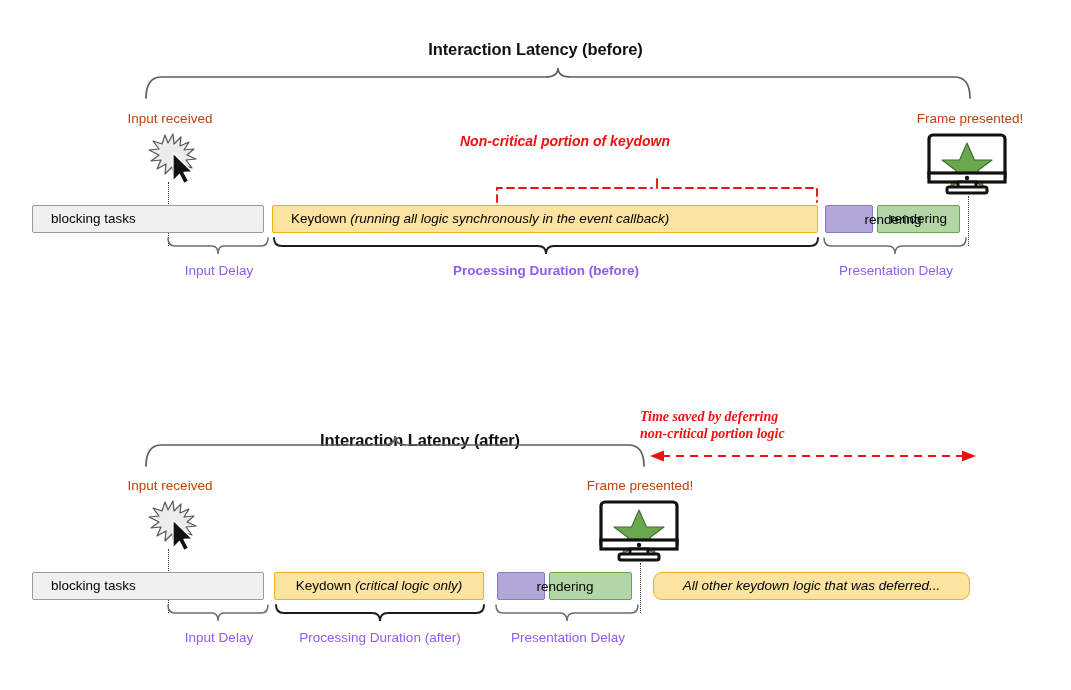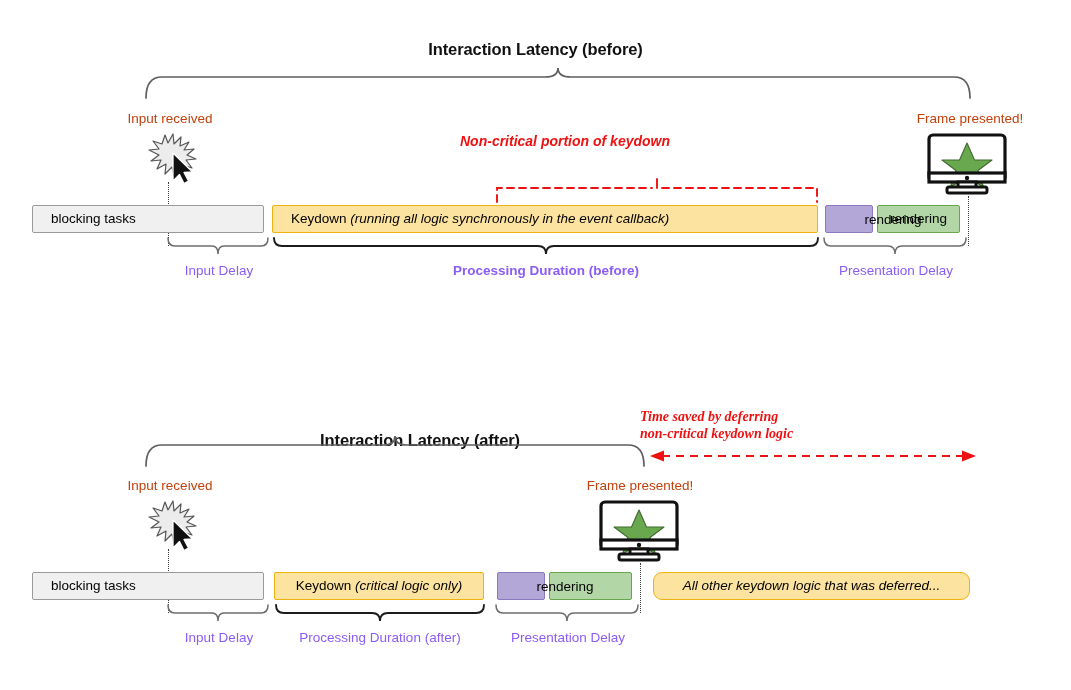--- a/index.html
+++ b/index.html
@@ -178,21 +178,21 @@
   <div class="abs bracket-label" style="left:820px; top:263px; width:152px;">Presentation Delay</div>
 
   <div class="abs section-title" style="left:0; top:408px; width:840px;margin-top:23px;">Interaction Latency (after)</div>
 
   <svg class="abs" style="left:140px; top:436px;" width="516" height="32">
     <path d="M 6 30 Q 6 9 22 9 L 243 9 Q 255 9 255 0 Q 255 9 267 9 L 488 9 Q 504 9 504 30" fill="none" stroke="#5e5e5e" stroke-width="1.7" stroke-linecap="round"></path>
   </svg>
 
   <div class="abs red-note" style="left:640px; top:408px; width:346px;font-family:Liberation Serif, serif;">
     <div>Time saved by deferring</div>
-    <div>non-critical keydown logic</div>
+    <div>non-critical portion logic</div>
   </div>
 
   <svg class="abs" style="left:648px; top:446px;" width="330" height="20">
     <line x1="14" y1="10" x2="316" y2="10" stroke="#ee1111" stroke-width="2.2" stroke-dasharray="8 6"></line>
     <path d="M2 10 L16 4.5 L16 15.5 Z" fill="#ee1111"></path>
     <path d="M328 10 L314 4.5 L314 15.5 Z" fill="#ee1111"></path>
   </svg>
 
   <div class="abs event-label" style="left:60px; top:478px; width:220px;">Input received</div>
 

